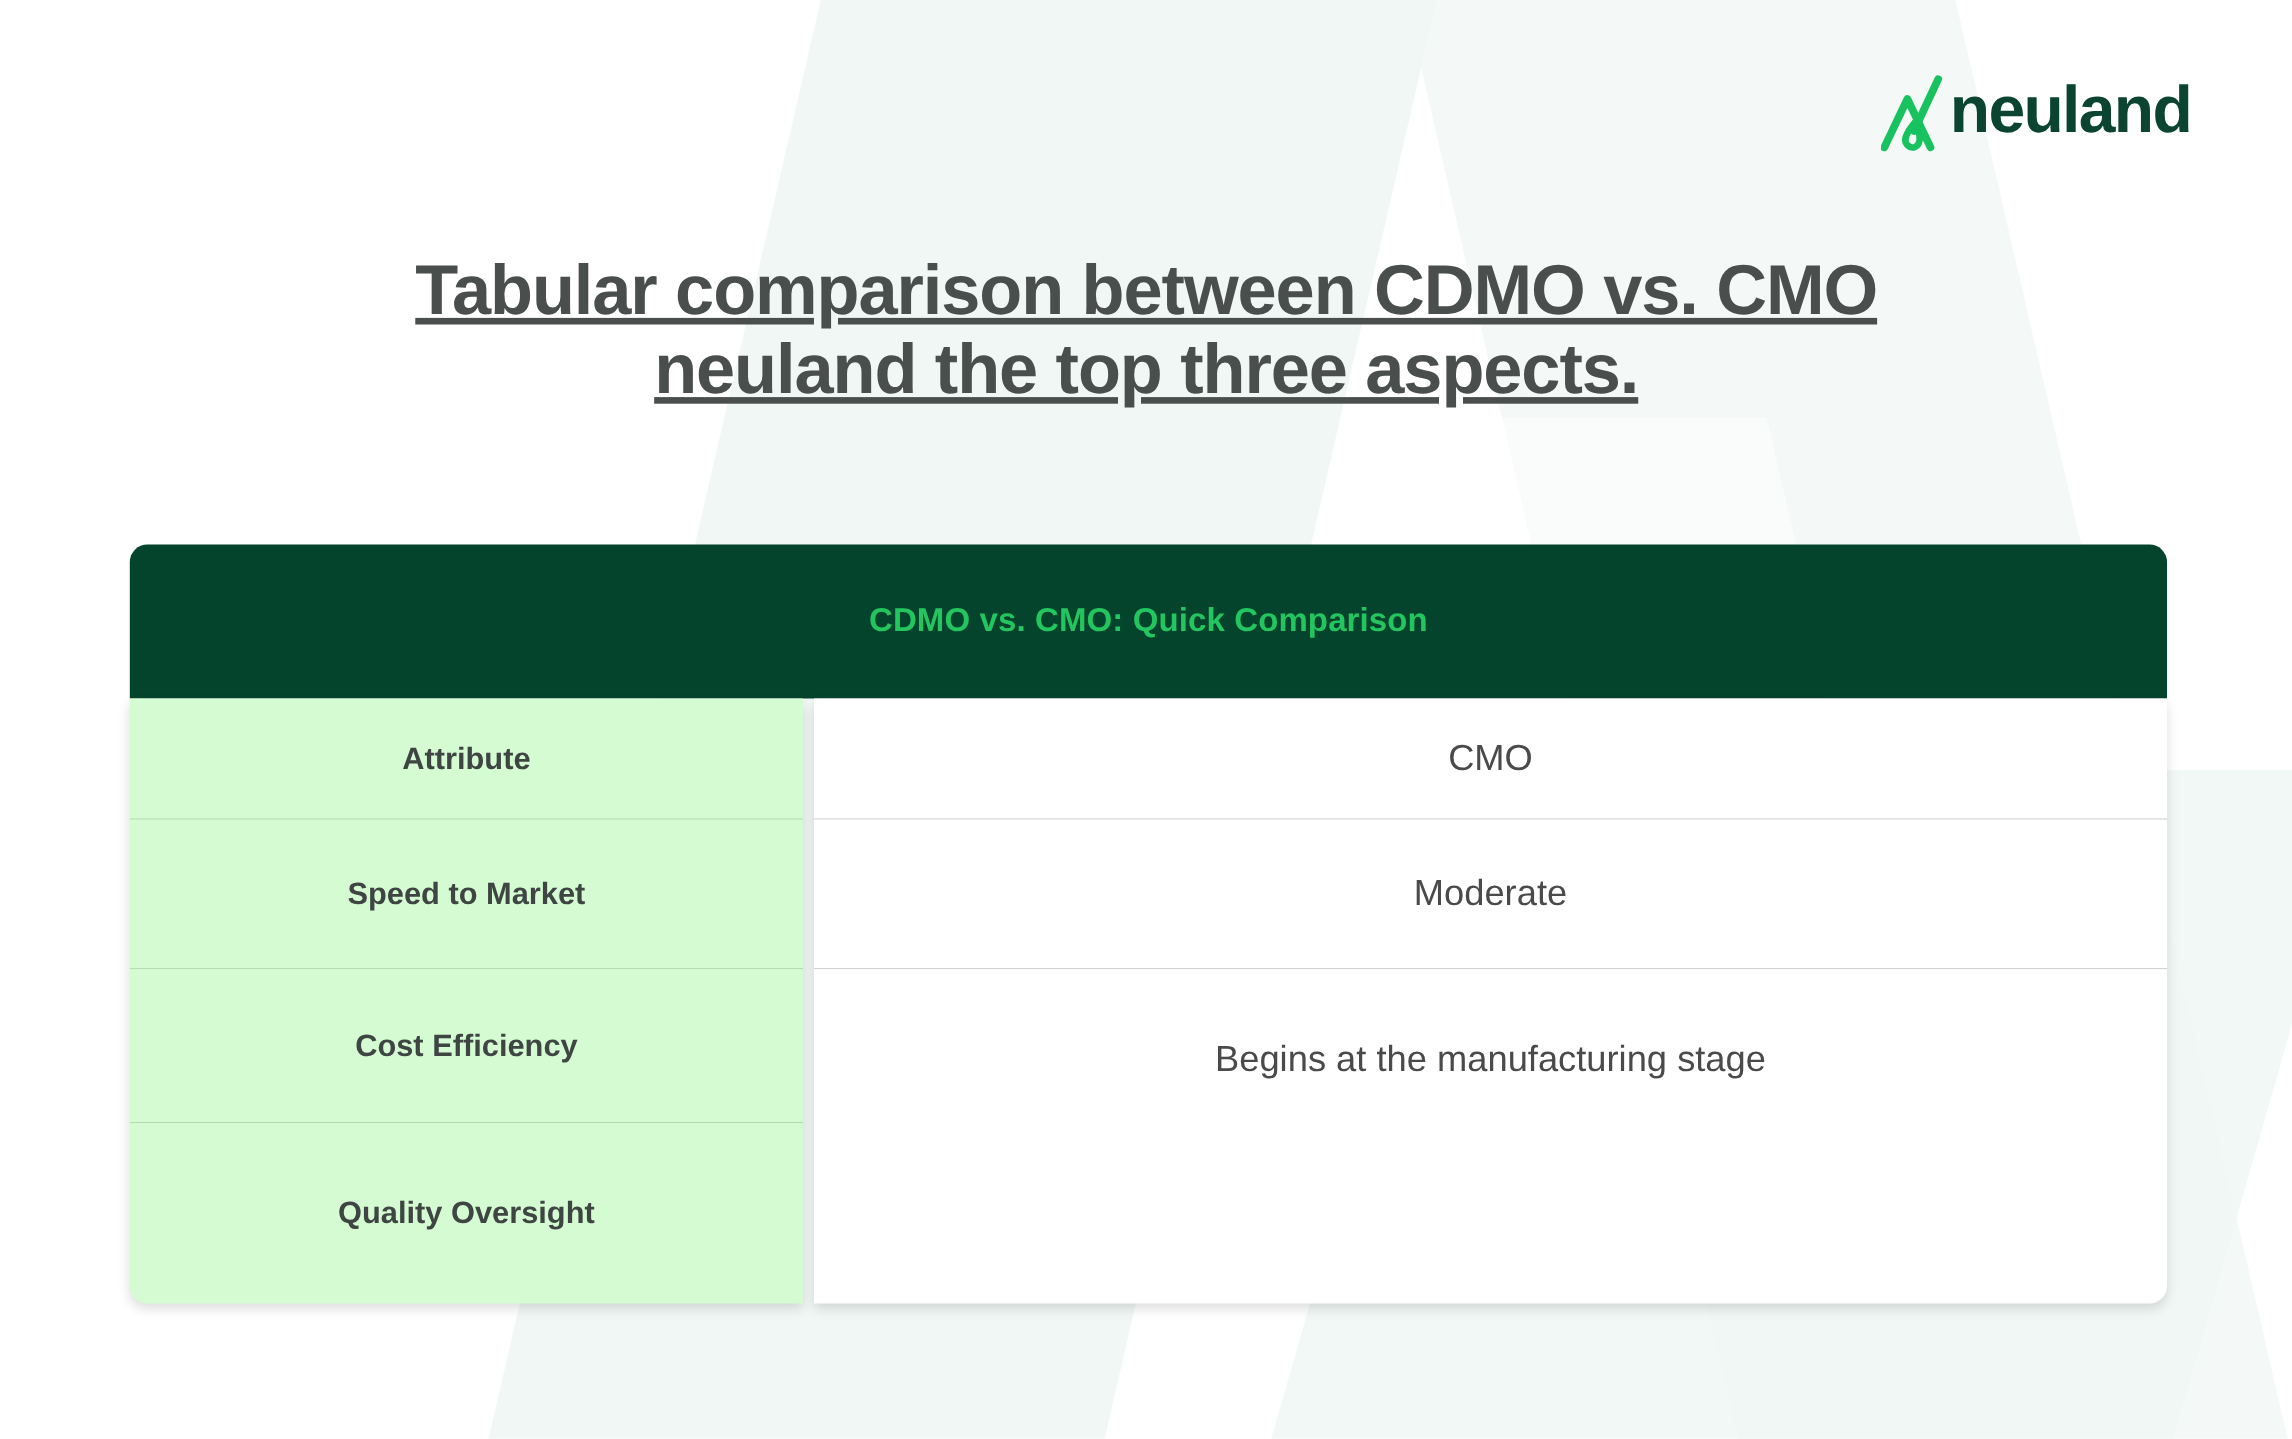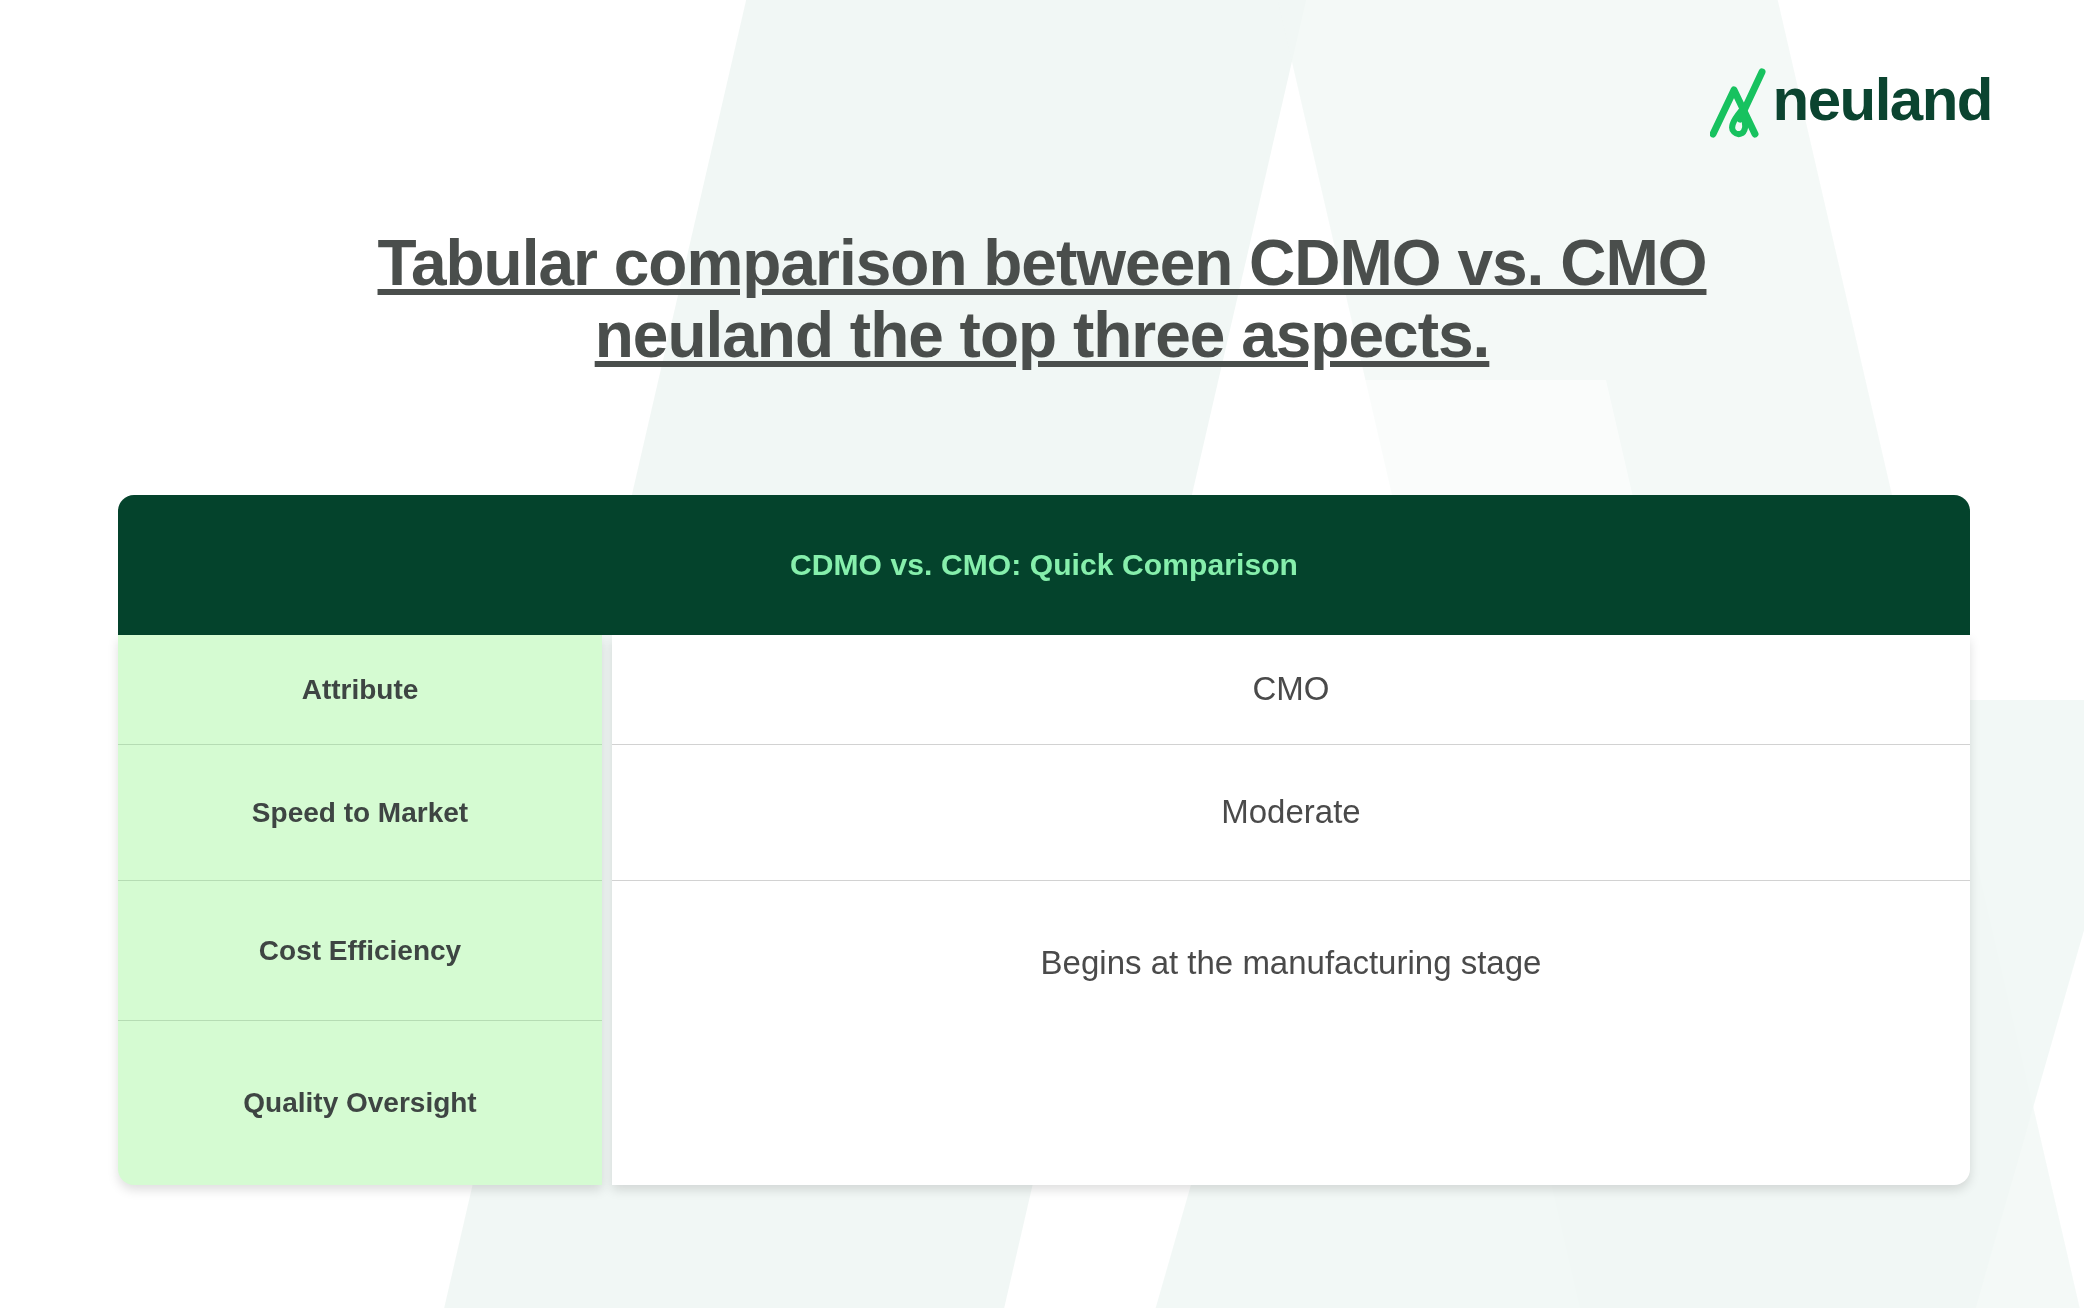--- a/index.html
+++ b/index.html
@@ -116,36 +116,36 @@
     width: 1852px;
     z-index: 4;
   }
   .table-header {
     background: #04432C;
     border-radius: 16px 16px 0 0;
     height: 140px;
     display: flex;
     align-items: center;
     justify-content: center;
-    color: #86efac;
+    color: #22c55e;
     font-size: 30px;
     font-weight: 700;
     letter-spacing: 0.1px;
   }
   .table-body {
     display: flex;
     gap: 10px;
     align-items: stretch;
   }
   .col {
     display: flex;
     flex-direction: column;
   }
   .col-attr {
-    width: 484px;
+    width: 612px;
     background: #D5FBD2;
     border-radius: 0 0 0 16px;
     box-shadow: 0 5px 11px rgba(0,0,0,0.13);
   }
   .col-val {
     flex: 1 1 0;
     background: #FFFFFF;
     box-shadow: 0 5px 11px rgba(0,0,0,0.13);
   }
   .col-val:last-child {

